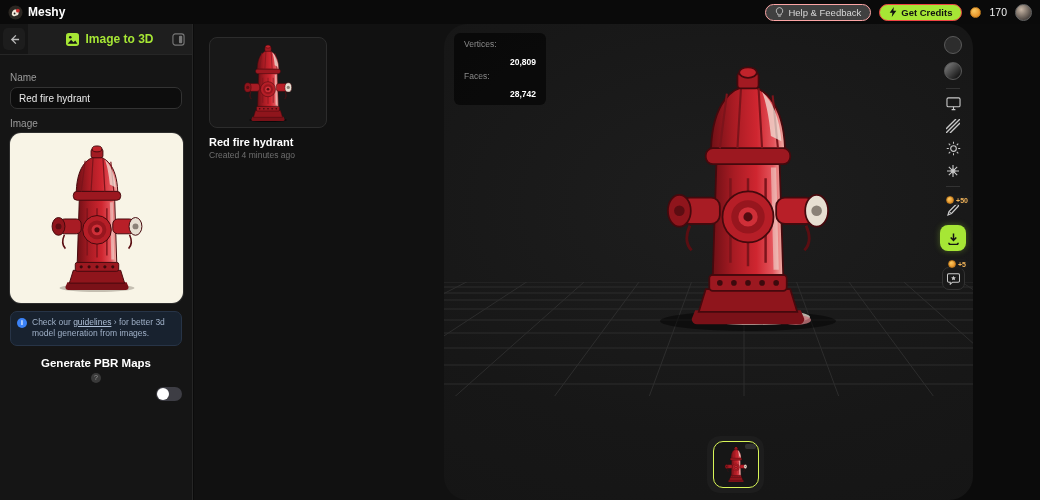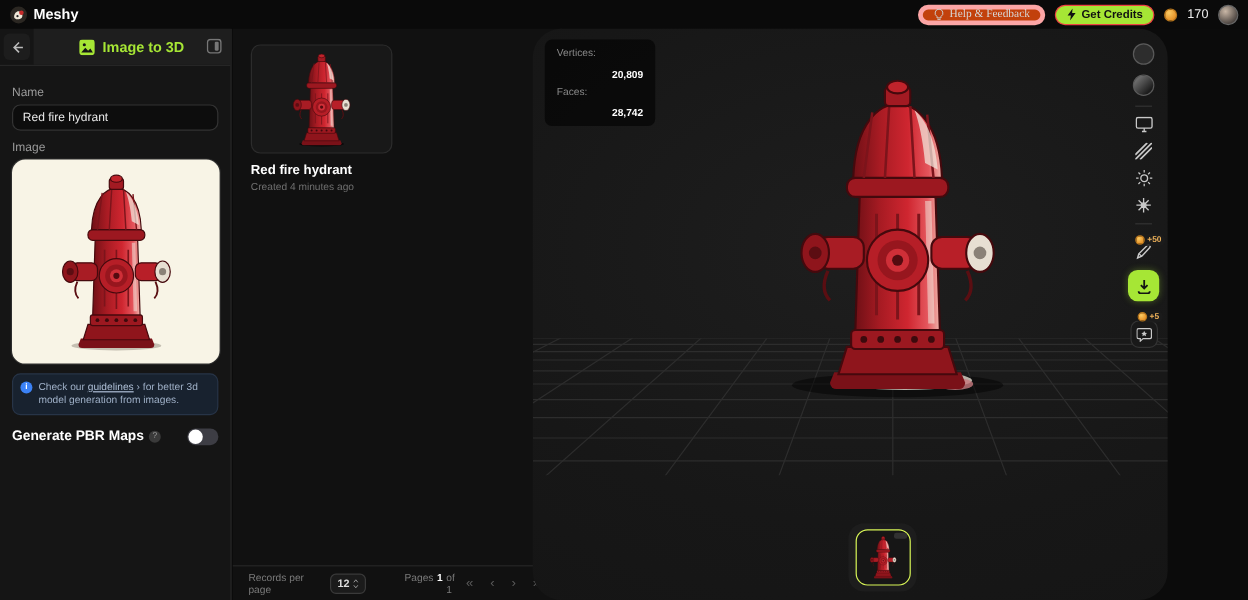--- a/index.html
+++ b/index.html
@@ -6,21 +6,21 @@
   html,body { background:#000; }
   body { font-family:"Liberation Sans", sans-serif; }
   .app { position:relative; width:1040px; height:500px; background:#0b0b0b; overflow:hidden; color:#ddd; }
 
   
   .topbar { position:absolute; left:0; top:0; width:1040px; height:24px; background:#0a0a0a; display:flex; align-items:center; padding:0 8px; }
   .logo { display:flex; align-items:flex-start; gap:5px; }
   .logo-txt { color:#fff; font-size:12px; font-weight:bold; }
   .tb-right { margin-left:auto; display:flex; align-items:center; gap:8px; }
   .pill { height:17px; display:flex; align-items:center; gap:4px; padding:0 9px; border-radius:9px; font-size:9.5px; cursor:pointer; }
-  .pill.dark { background:#c2410c; border:4px solid #fca5a5; color:#d7d7d7;font-family:Liberation Serif, serif; }
+  .pill.dark { background:#404040; border:1px solid #fca5a5; color:#d7d7d7; }
   .pill.green { background:var(--accent); color:#111; font-weight:bold; border:1px solid #ef4444; }
   .coin { width:11px; height:11px; border-radius:50%; background:radial-gradient(circle at 35% 30%, #fbca62, #e8952b 70%); border:1px solid #b9771d; display:inline-block; flex:none; }
   .coin.sm { width:8px; height:8px; }
   .balance { font-size:10.5px; color:#eee; }
   .avatar { width:17px; height:17px; border-radius:50%; background:radial-gradient(circle at 35% 30%, #c9b7a6, #4b4440 75%); border:1px solid #666; }
 
   :root { --accent:#a6e635; --panel-border:#262626; }
 
   
   .lpanel { position:absolute; left:0; top:24px; width:193px; height:476px; background:#151515; border-right:1px solid var(--panel-border); display:flex; flex-direction:column; }
@@ -33,21 +33,21 @@
   .row-between { display:flex; align-items:center; justify-content:space-between; }
   .sec-title { color:#fff; font-size:12.5px; font-weight:bold; }
   .need-ex { display:flex; align-items:center; gap:3px; color:var(--accent); font-size:9.5px; font-weight:bold; cursor:pointer; }
   .q-circle { width:10px; height:10px; border:1px solid var(--accent); border-radius:50%; font-size:7px; display:flex; align-items:center; justify-content:center; color:var(--accent); }
   .field-label { color:#9a9a9a; font-size:10px; margin-top:9px; }
   .txt { margin-top:4px; width:100%; height:22px; background:#0d0d0d; border:1px solid #333; border-radius:7px; color:#e8e8e8; font-size:10px; padding:0 8px; font-family:"Liberation Sans", sans-serif; outline:none; }
   .img-preview { margin-top:4px; width:173px; height:170px; background:#f8f4e6; border-radius:11px; display:flex; align-items:center; justify-content:center; cursor:pointer; box-shadow:0 0 0 1px #2e2e2e; }
   .note { margin-top:8px; background:#18222f; border:1px solid #273447; border-radius:7px; padding:5px 7px 5px 6px; display:flex; gap:5px; font-size:8.5px; line-height:1.35; color:#9fb0c7; }
   .info-dot { flex:none; width:10px; height:10px; border-radius:50%; background:#3b82f6; color:#fff; font-size:7px; font-weight:bold; display:flex; align-items:center; justify-content:center; margin-top:1px; }
   .note a { color:#aebfd6; text-decoration:underline; cursor:pointer; }
-  .pbr-row { margin-top:11px; display:flex; align-items:center; gap:4px; }
+  .pbr-row { margin-top:11px; display:flex; align-items:center; gap:4px;flex-direction:column; }
   .pbr-label { color:#fff; font-size:11.5px; font-weight:bold; }
   .i-circle { width:10px; height:10px; border-radius:50%; background:#3a3a3a; color:#9a9a9a; font-size:7px; display:flex; align-items:center; justify-content:center; }
   .toggle { margin-left:auto; width:26px; height:14px; border-radius:7px; background:#3d3d44; position:relative; cursor:pointer; }
   .knob { position:absolute; left:1px; top:1px; width:12px; height:12px; border-radius:50%; background:#fff; }
   .lp-bottom { margin-top:auto; border-top:1px solid var(--panel-border); padding-top:5px; }
   .meta-row { display:flex; align-items:center; font-size:8.5px; height:11px; color:#8a8a8a; }
   .meta-val { margin-left:auto; color:#fff; font-weight:bold; display:flex; align-items:center; gap:3px; }
   .gen-btn { margin-top:5px; width:100%; height:25px; border-radius:13px; background:var(--accent); border:none; color:#101010; font-size:12px; font-weight:bold; display:flex; align-items:center; justify-content:center; gap:6px; cursor:pointer; font-family:"Liberation Sans", sans-serif; }
 
   
@@ -231,40 +231,20 @@
         <div class="gen-thumb">
           <svg width="52" height="80" viewBox="0 0 100 152">
             <ellipse cx="50" cy="147" rx="36" ry="4" fill="#000" opacity=".6"></ellipse>
             <use href="#hyd" width="100" height="150"></use>
           </svg>
         </div>
         <div class="gen-name">Red fire hydrant</div>
         <div class="gen-created">Created 4 minutes ago</div>
       </div>
     </div>
-    <div class="gp-footer">
-      <span>Records per page</span>
-      <span class="rpp-select">
-        <span>12</span>
-        <svg width="5" height="9" viewBox="0 0 6 10">
-            <path d="M1 3.5 L3 1 L5 3.5 M1 6.5 L3 9 L5 6.5" stroke="#999" stroke-width="1" fill="none"></path>
-          </svg>
-      </span>
-      <span class="pages">
-        <span>Pages</span>
-        <span class="cur">1</span>
-        <span>of 1</span>
-      </span>
-      <span class="pager">
-        <span class="pg-btn">«</span>
-        <span class="pg-btn">‹</span>
-        <span class="pg-btn">›</span>
-        <span class="pg-btn">»</span>
-      </span>
-    </div>
   </div>
 
   <div class="viewport">
     <svg class="vp-svg" width="571" height="476" viewBox="0 0 571 476">
       <defs>
         <clipPath id="gridclip">
             <rect x="0" y="258" width="571" height="114"></rect>
           </clipPath>
       </defs>
       <g clip-path="url(#gridclip)" stroke="#2d2d2d" stroke-width="1">

